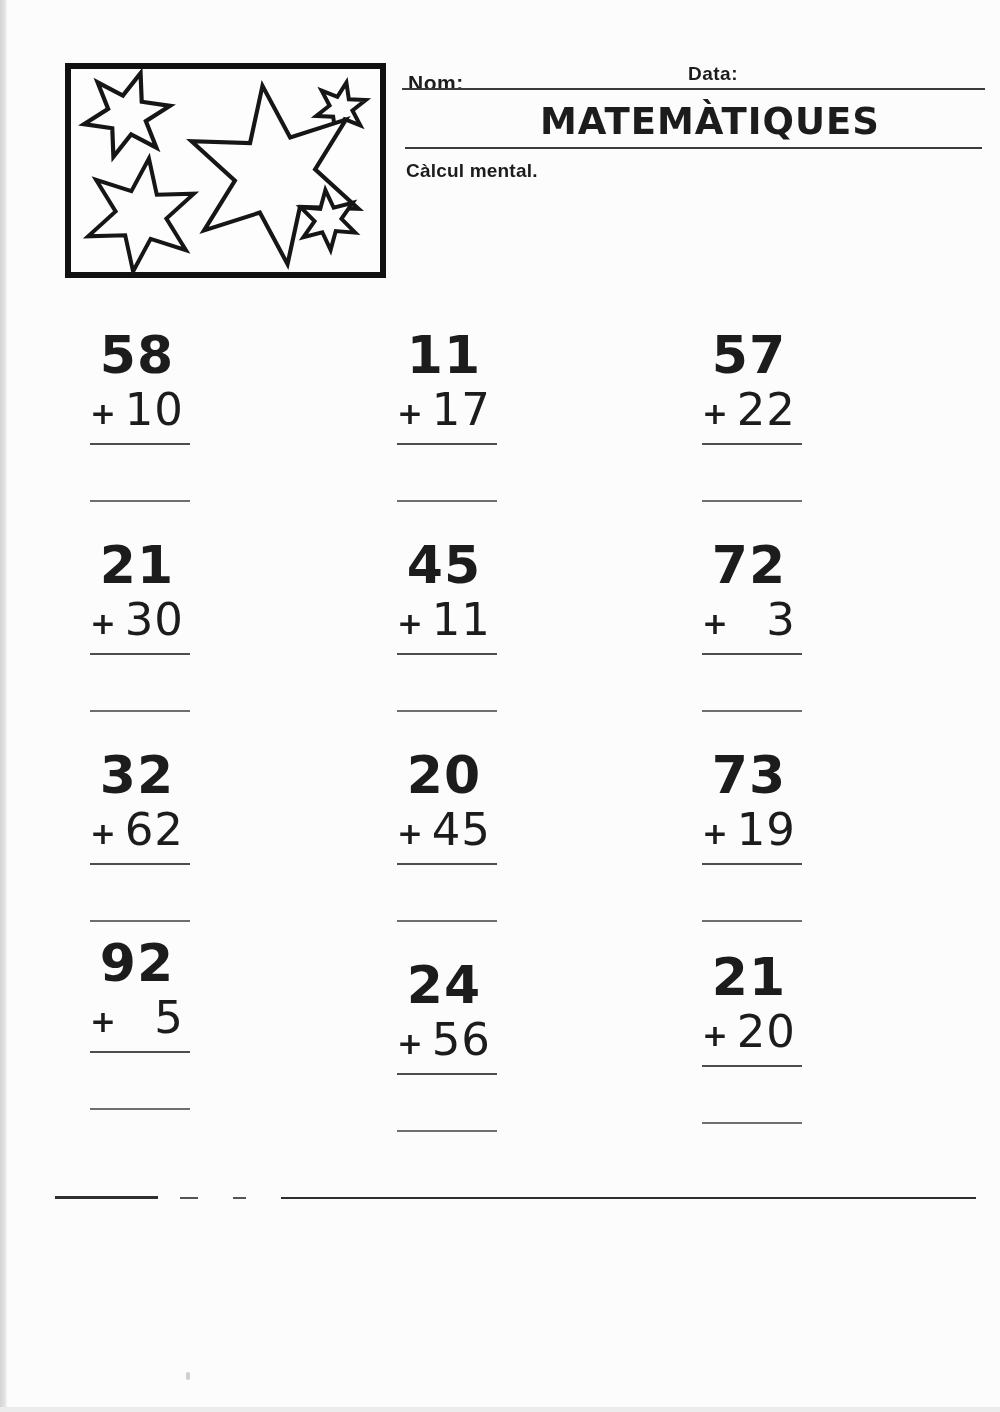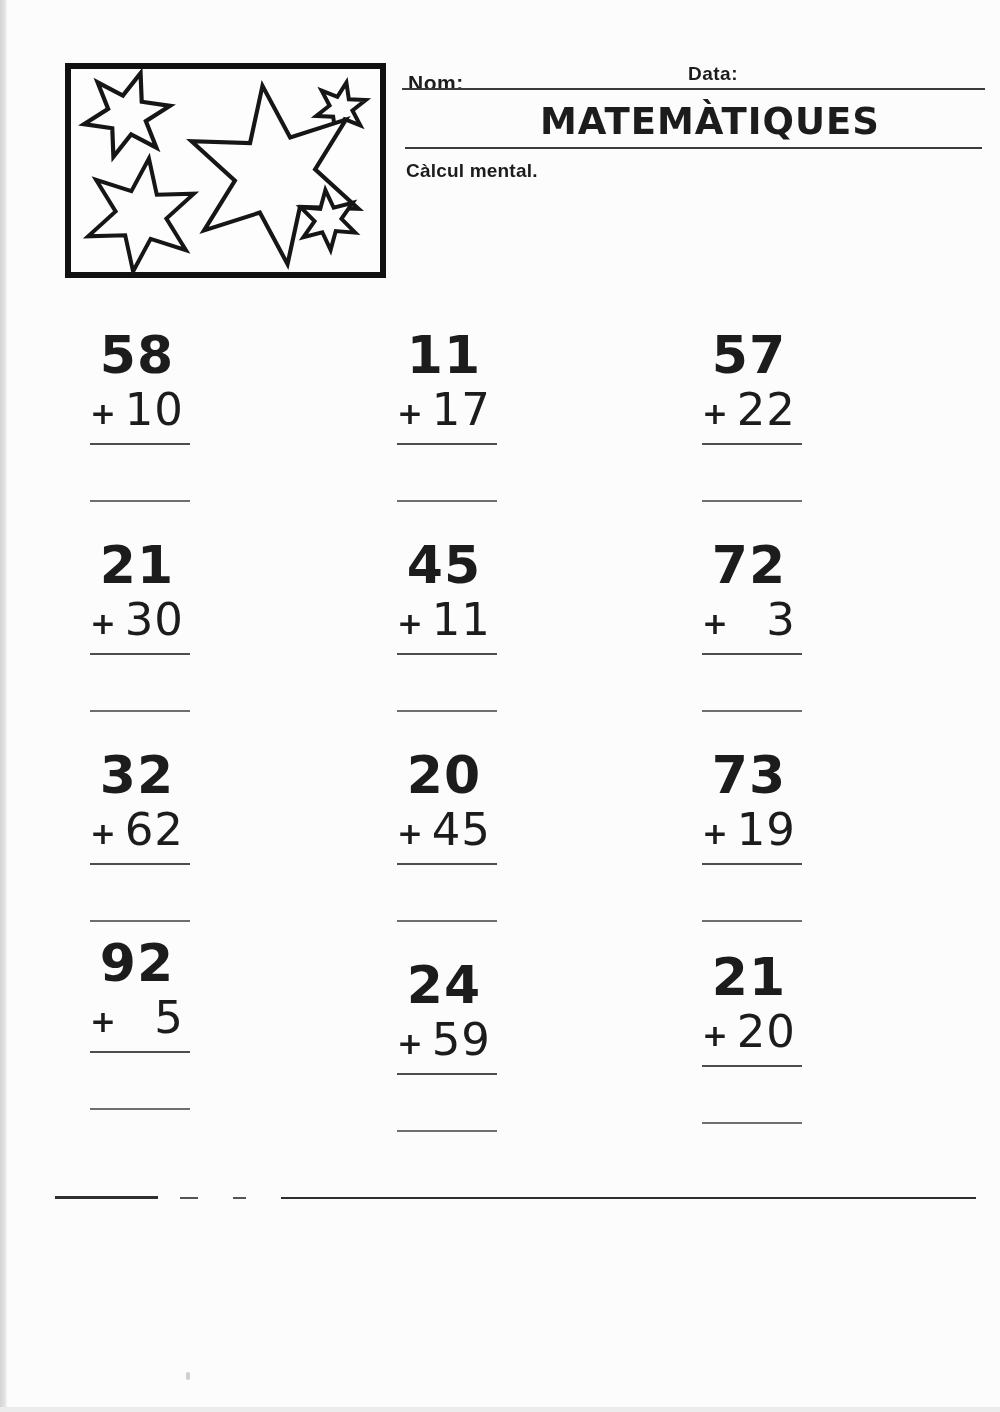--- a/index.html
+++ b/index.html
@@ -195,21 +195,21 @@
     <span class="plus">+</span>
     <span class="op2">5</span>
   </div>
   <div class="sumline"></div>
   <div class="answerline"></div>
 </div>
 <div class="problem" style="left:397px;top:960px">
   <div class="op1">24</div>
   <div class="op2row">
     <span class="plus">+</span>
-    <span class="op2">59</span>
+    <span class="op2">56</span>
   </div>
   <div class="sumline"></div>
   <div class="answerline"></div>
 </div>
 <div class="problem" style="left:702px;top:952px">
   <div class="op1">21</div>
   <div class="op2row">
     <span class="plus">+</span>
     <span class="op2">20</span>
   </div>

